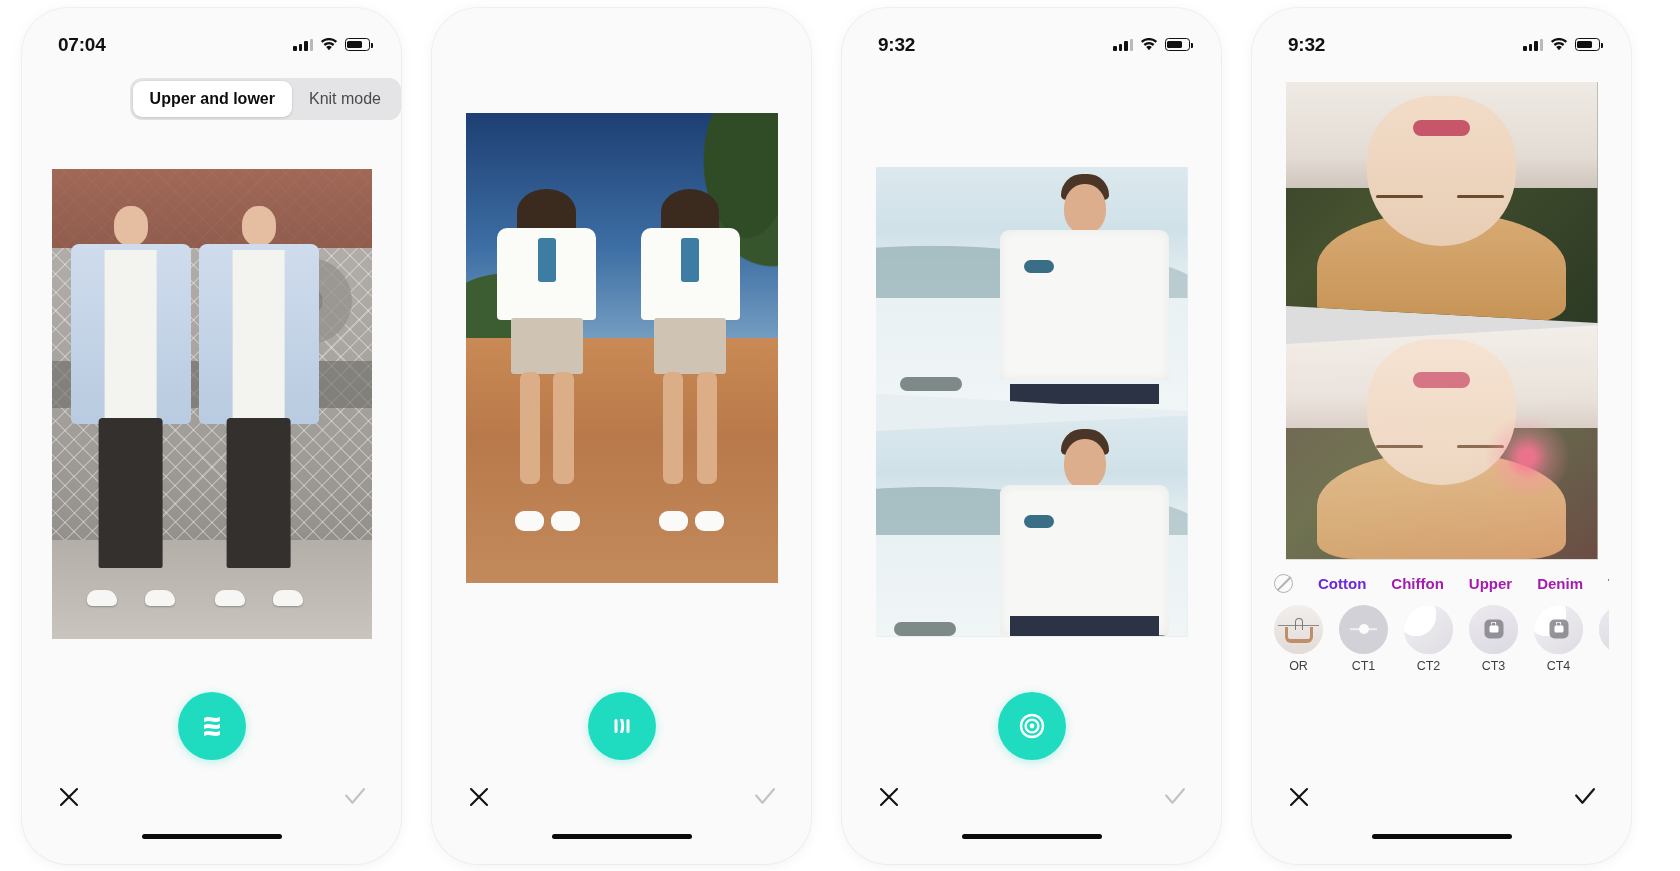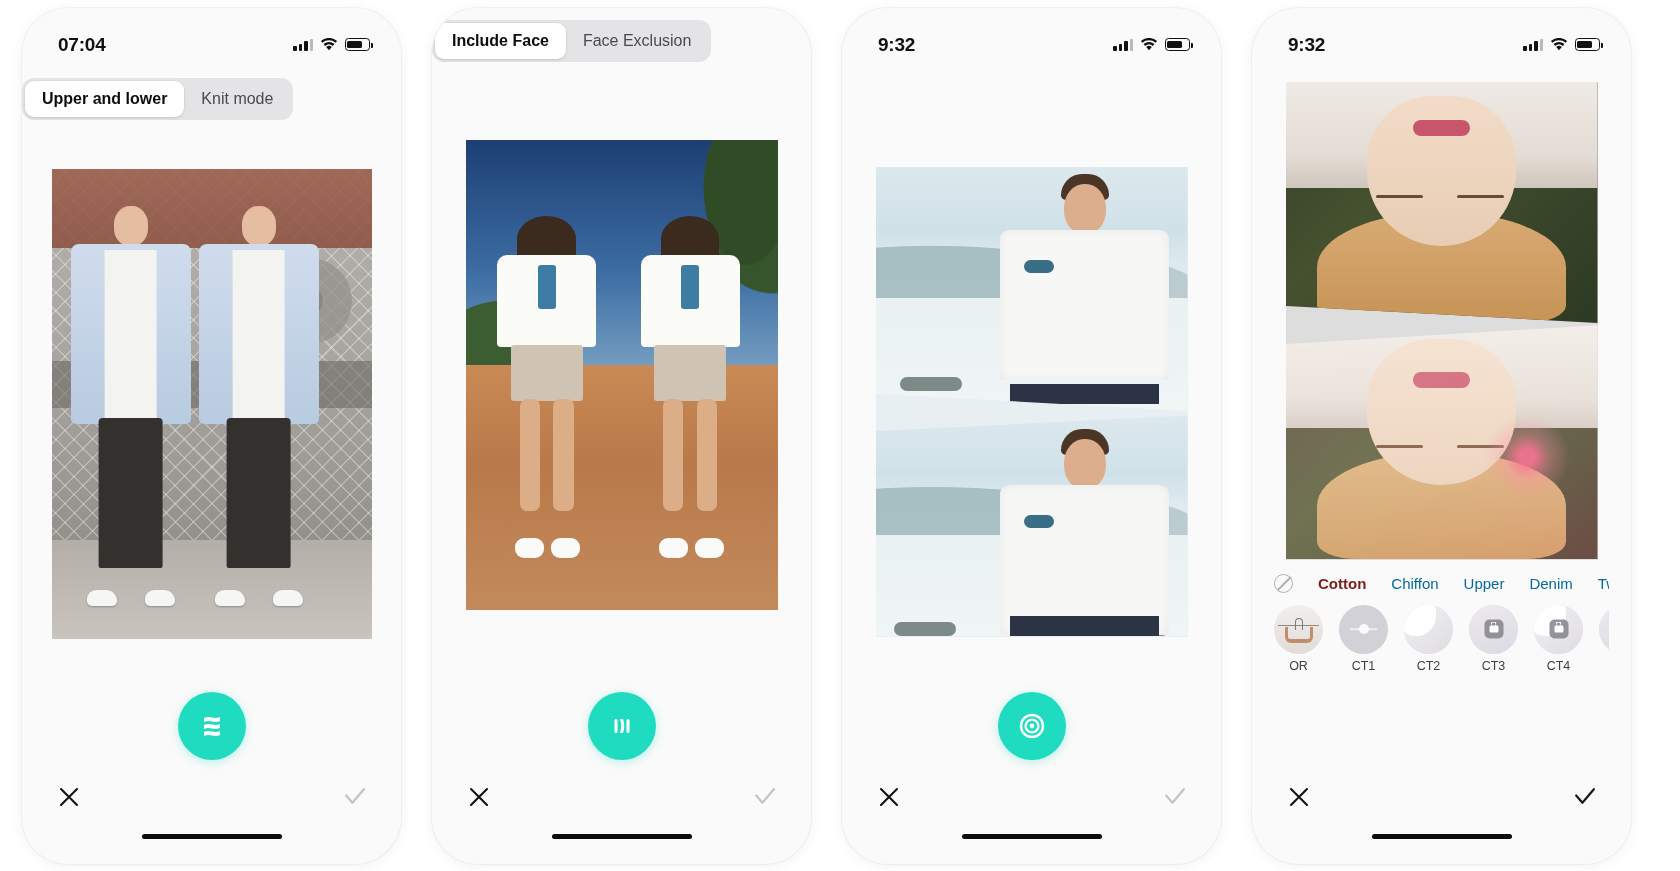--- a/index.html
+++ b/index.html
@@ -62,21 +62,21 @@
     width:25px; height:12.5px; border:1.6px solid #111;
     border-radius:3.6px; position:relative; padding:1.4px;
   }
   .battery::after {
     content:""; position:absolute; right:-3.6px; top:3.6px;
     width:2px; height:5px; background:#111; border-radius:0 1px 1px 0;
   }
   .battery i { display:block; height:100%; width:72%; background:#111; border-radius:1.6px; }
 
   
-  .segment-wrap { flex: 0 0 auto; display:flex; justify-content:flex-start; padding-top: 12px; }
+  .segment-wrap { flex: 0 0 auto; display:flex; justify-content:flex-end; padding-top: 12px; }
   .segmented {
     display:inline-flex;
     background:#e4e4e6;
     border-radius:12px;
     padding:3px;
   }
   .seg {
     font-size:16px;
     padding: 9px 17px;
     border-radius:9px;
@@ -209,22 +209,22 @@
     padding: 14px 0 4px 0; overflow:hidden; white-space:nowrap;
   }
   .no-mat {
     width:19px; height:19px; border-radius:50%; border:1.5px solid #b2b0b6;
     position:relative; flex:0 0 auto; cursor:pointer;
   }
   .no-mat::after {
     content:""; position:absolute; left:50%; top:-1px; width:1.5px; height:19px;
     background:#b2b0b6; transform:translateX(-50%) rotate(45deg);
   }
-  .mat-tab { font-size:15px; color:#0369a1; cursor:pointer; flex:0 0 auto; }
-  .mat-tab.active { color:#7f1d1d; font-weight:bold; }
+  .mat-tab { font-size:15px; color:#a21caf; cursor:pointer; flex:0 0 auto;font-weight:bold; }
+  .mat-tab.active { color:#6d28d9; font-weight:bold; }
 
   .thumb-row { display:flex; gap:16px; padding-top:8px; overflow:hidden; }
   .thumb { width:49px; flex:0 0 auto; text-align:center; cursor:pointer; }
   .thumb .circ {
     width:49px; height:49px; border-radius:50%;
     position:relative; overflow:hidden;
     background:#e9e8ec;
   }
   .thumb .lbl { font-size:12.5px; color:#3f3e43; padding-top:5px; }
   .thumb.or .circ { background:linear-gradient(180deg,#f1eeec,#e2dcd8); }
@@ -353,26 +353,20 @@
           </svg>
       </div>
     </div>
     <div class="home-ind-wrap">
       <div class="home-ind"></div>
     </div>
   </div>
 
   <div class="phone">
 
-    <div class="segment-wrap">
-      <div class="segmented">
-        <div class="seg active">Include Face</div>
-        <div class="seg">Face Exclusion</div>
-      </div>
-    </div>
 
     <div class="canvas">
       <div class="photo ph2">
         <div class="sky"></div>
           <div class="palm"></div>
           <div class="shrub"></div>
           <div class="sand"></div>
         <div style="position:absolute;left:8%;top:17%;width:36%;height:72%;">
           <div style="position:absolute;left:30%;top:0;width:40%;height:42px;border-radius:46%;background:#e0b08c;"></div>
           <div style="position:absolute;left:24%;top:-3px;width:52%;height:46px;border-radius:50% 50% 10% 10%;background:#3b2a1e;"></div>

